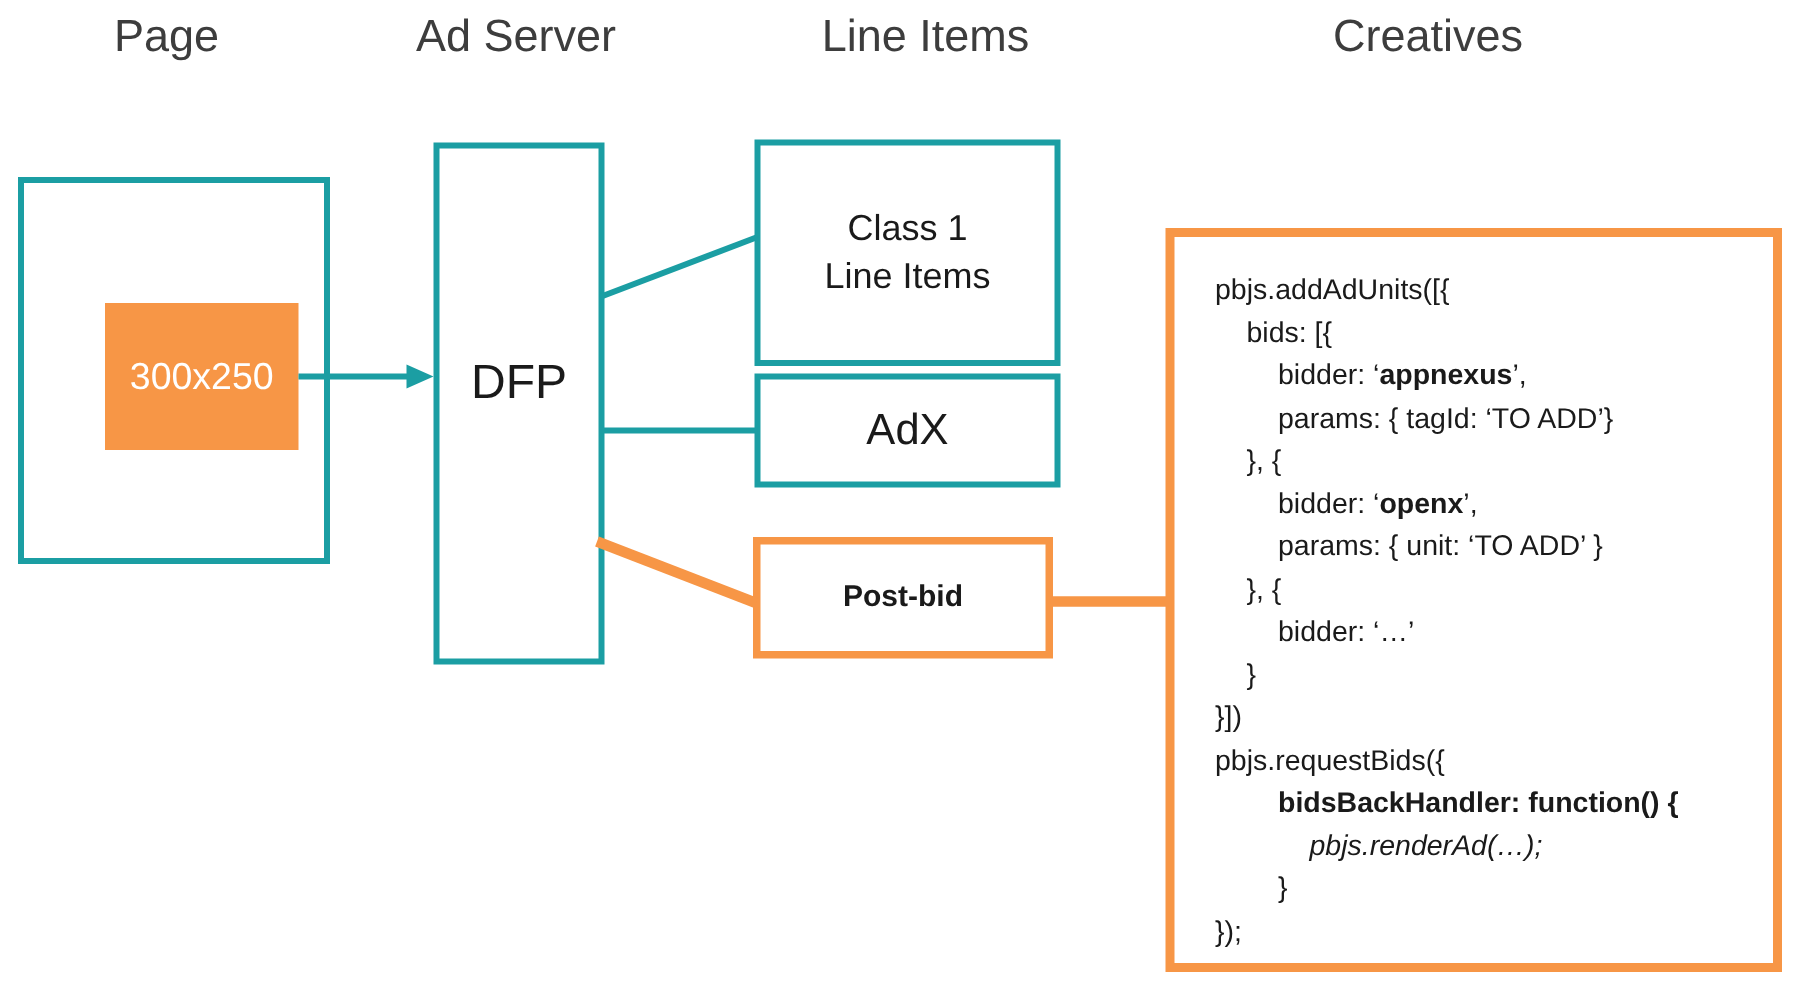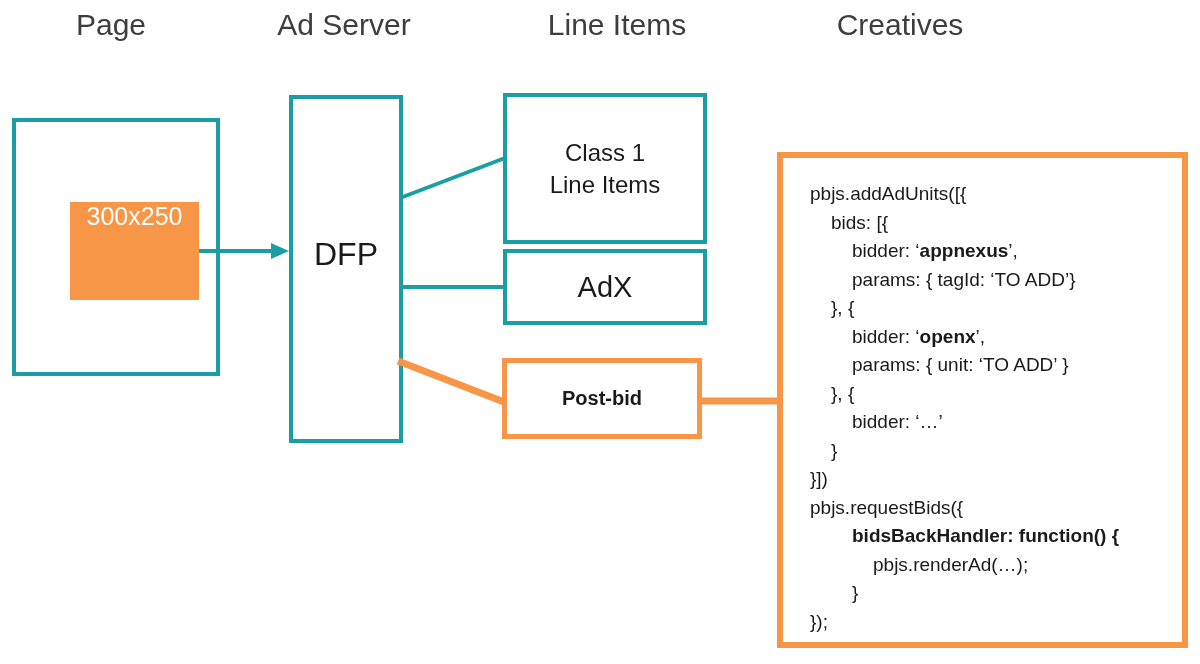--- a/index.html
+++ b/index.html
@@ -23,40 +23,40 @@
     position: absolute;
     top: 8px;
     transform: translateX(-50%);
     font-size: 30px;
     color: var(--heading);
     white-space: nowrap;
   }
   .hdr-page      { left: 111px; }
   .hdr-adserver  { left: 344px; }
   .hdr-lineitems { left: 617px; }
-  .hdr-creatives { left: 900px; }
+  .hdr-creatives { left: 952px; }
 
   .box {
     position: absolute;
     background: var(--white);
     display: flex;
     align-items: center;
     justify-content: center;
     text-align: center;
     color: var(--ink);
   }
   .teal-border   { border: 4px solid var(--teal); }
   .orange-border { border: 5px solid var(--orange); }
 
   .page-box   { left: 12px;  top: 118px; width: 208px; height: 258px; }
   .ad-unit    {
     position: absolute;
     left: 70px; top: 202px; width: 129px; height: 98px;
     background: var(--orange);
-    display: flex; justify-content: center;
+    display: flex; align-items: center; justify-content: center;
     color: var(--white); font-size: 25px;
   }
   .dfp-box    { left: 289px; top: 95px;  width: 114px; height: 348px;
                 font-size: 32px; padding-bottom: 30px; }
   .class1-box { left: 503px; top: 93px;  width: 204px; height: 151px;
                 font-size: 24px; line-height: 32px; }
   .adx-box    { left: 503px; top: 249px; width: 204px; height: 76px;
                 font-size: 29px; }
   .postbid-box{ left: 502px; top: 358px; width: 200px; height: 81px;
                 font-size: 20px; font-weight: 700; }
@@ -127,21 +127,21 @@
         <div class="code-line" style="padding-left: 42px;"><span>params: { tagId: ‘TO ADD’}</span></div>
         <div class="code-line" style="padding-left: 21px;"><span>}, {</span></div>
         <div class="code-line" style="padding-left: 42px;"><span>bidder: ‘</span><span class="bold">openx</span><span>’,</span></div>
         <div class="code-line" style="padding-left: 42px;"><span>params: { unit: ‘TO ADD’ }</span></div>
         <div class="code-line" style="padding-left: 21px;"><span>}, {</span></div>
         <div class="code-line" style="padding-left: 42px;"><span>bidder: ‘…’</span></div>
         <div class="code-line" style="padding-left: 21px;"><span>}</span></div>
         <div class="code-line" style="padding-left: 0px;"><span>}])</span></div>
         <div class="code-line" style="padding-left: 0px;"><span>pbjs.requestBids({</span></div>
         <div class="code-line" style="padding-left: 42px; font-weight: bold;"><span>bidsBackHandler: function() {</span></div>
-        <div class="code-line" style="padding-left: 63px;"><span>pbjs.renderAd(…);</span></div>
+        <div class="code-line" style="padding-left: 63px; font-style: italic;"><span>pbjs.renderAd(…);</span></div>
         <div class="code-line" style="padding-left: 42px;"><span>}</span></div>
         <div class="code-line" style="padding-left: 0px;"><span>});</span></div>
       </div>
   </div>
 
   <svg class="connectors" width="1200" height="664" viewBox="0 0 1200 664">
 
     <line class="line-teal" x1="199" y1="251" x2="274" y2="251"></line>
     <polygon class="fill-teal" points="289,251 271,243 271,259"></polygon>
 

